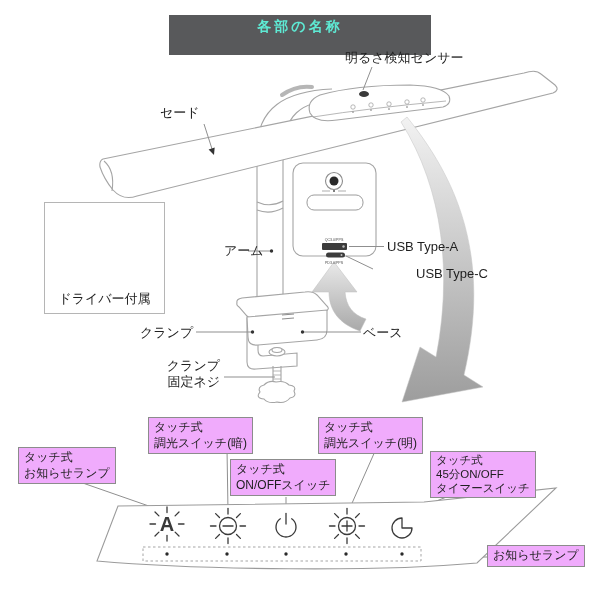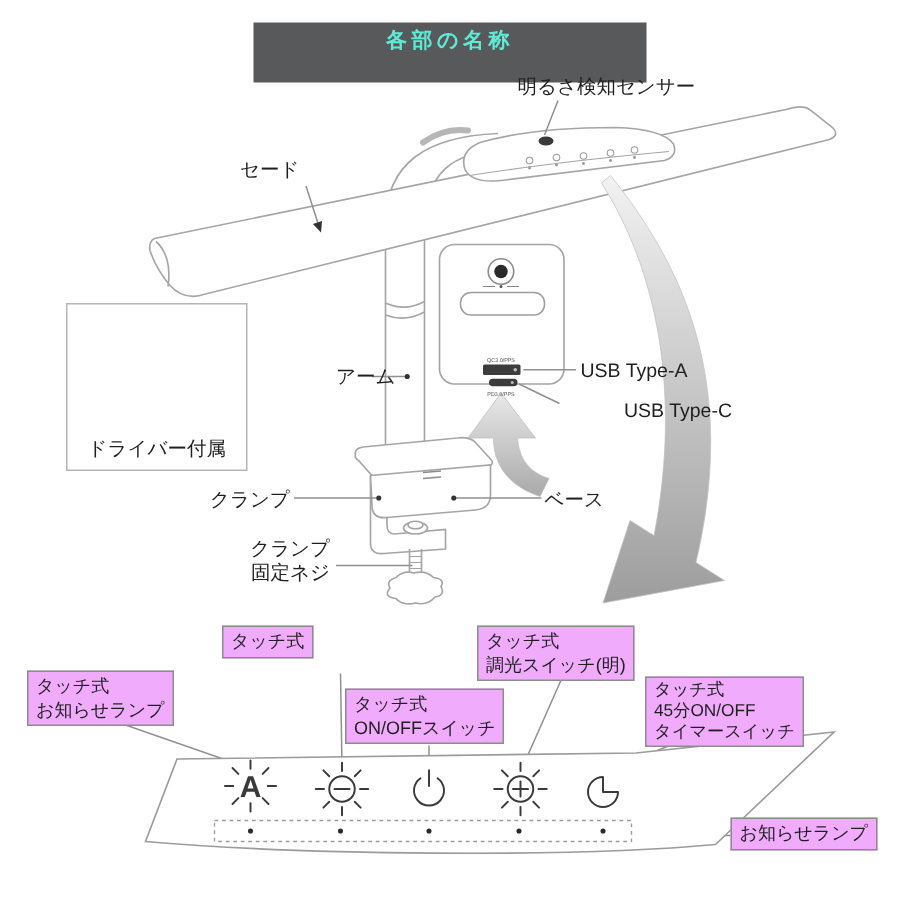--- a/index.html
+++ b/index.html
@@ -217,20 +217,21 @@
   <div class="sd-box">
     <div class="cap">ドライバー付属</div>
   </div>
 
   <div class="callout" style="left:18px;top:447px;">
     <div>タッチ式</div>
     <div>お知らせランプ</div>
   </div>
   <div class="callout" style="left:148px;top:417px;">
     <div>タッチ式</div>
+    <div>調光スイッチ(暗)</div>
   </div>
   <div class="callout" style="left:230px;top:459px;">
     <div>タッチ式</div>
     <div>ON/OFFスイッチ</div>
   </div>
   <div class="callout" style="left:318px;top:417px;">
     <div>タッチ式</div>
     <div>調光スイッチ(明)</div>
   </div>
   <div class="callout three" style="left:430px;top:451px;">

